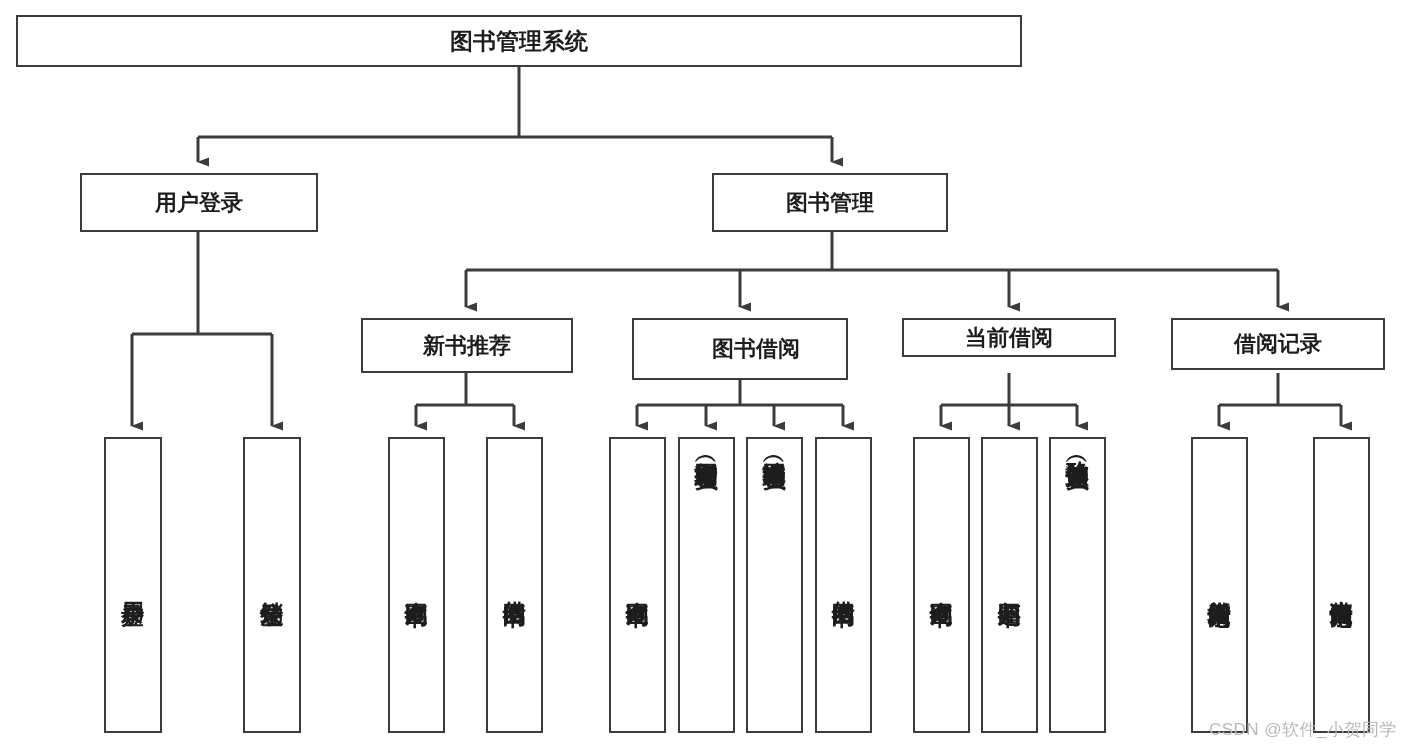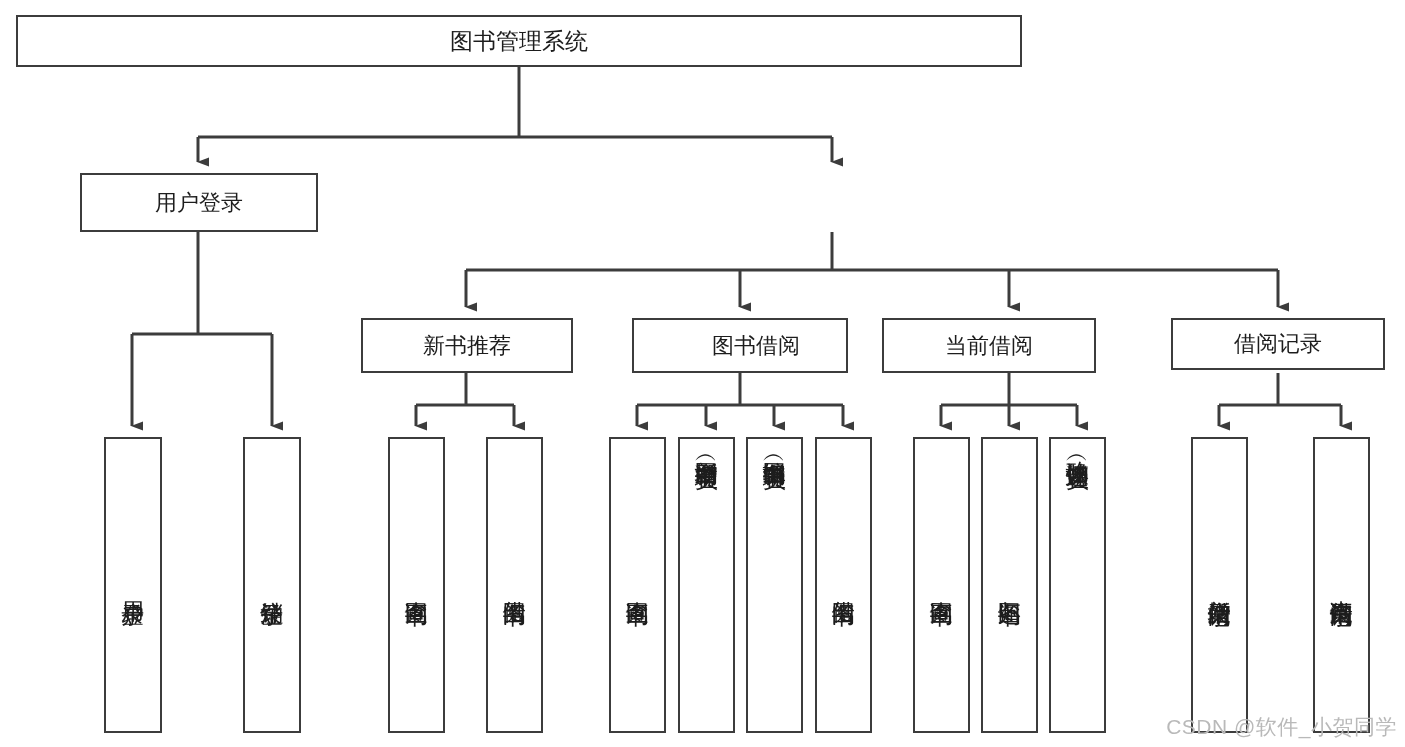--- a/index.html
+++ b/index.html
@@ -27,20 +27,21 @@
   }
   .node {
     position: absolute;
     box-sizing: border-box;
     background: #ffffff;
     border: 2.5px solid #3c3c3c;
     display: flex;
     align-items: center;
     justify-content: center;
     color: #1d1d1d;
+    font-weight: bold;
   }
   .node.root {
     font-size: 23px;
   }
   .node.branch {
     font-size: 22px;
   }
   .node.leaf {
     align-items: flex-start;
     justify-content: center;
@@ -63,21 +64,21 @@
     justify-content: center;
   }
   .leaf-inner.top {
     align-items: flex-start;
     padding-top: 4px;
   }
   .watermark {
     position: absolute;
     right: 8px;
     bottom: 6px;
-    font-size: 21px;
+    font-size: 17px;
     color: #b9b9b9;
     letter-spacing: 0.5px;
     white-space: nowrap;
   }
 </style>
 </head>
 <body>
 
 <div id="canvas">
 
@@ -132,28 +133,31 @@
     </g>
   </svg>
 
   <div class="node root" style="left:16px; top:15px; width:1006px; height:52px;">
     <span>图书管理系统</span>
   </div>
 
   <div class="node branch" style="left:80px; top:173px; width:238px; height:59px;">
     <span>用户登录</span>
   </div>
+  <div class="node branch" style="left:712px; top:173px; width:236px; height:59px;">
+    <span>图书管理</span>
+  </div>
 
   <div class="node branch" style="left:361px; top:318px; width:212px; height:55px;text-align:right;">
     <span>新书推荐</span>
   </div>
-  <div class="node branch" style="left:632px; top:318px; width:216px; height:55px;padding-left:32px;">
+  <div class="node branch" style="left:632px; top:318px; width:216px; height:62px;padding-left:32px;">
     <span>图书借阅</span>
   </div>
-  <div class="node branch" style="left:882px; top:318px; width:214px; height:55px;">
+  <div class="node branch" style="left:902px; top:318px; width:214px; height:39px;">
     <span>当前借阅</span>
   </div>
   <div class="node branch" style="left:1171px; top:318px; width:214px; height:52px;">
     <span>借阅记录</span>
   </div>
 
   <div class="node leaf" style="left:104px; top:437px; width:58px; height:296px;">
     <div class="leaf-inner">
       <span class="vtext">用户登录</span>
     </div>

